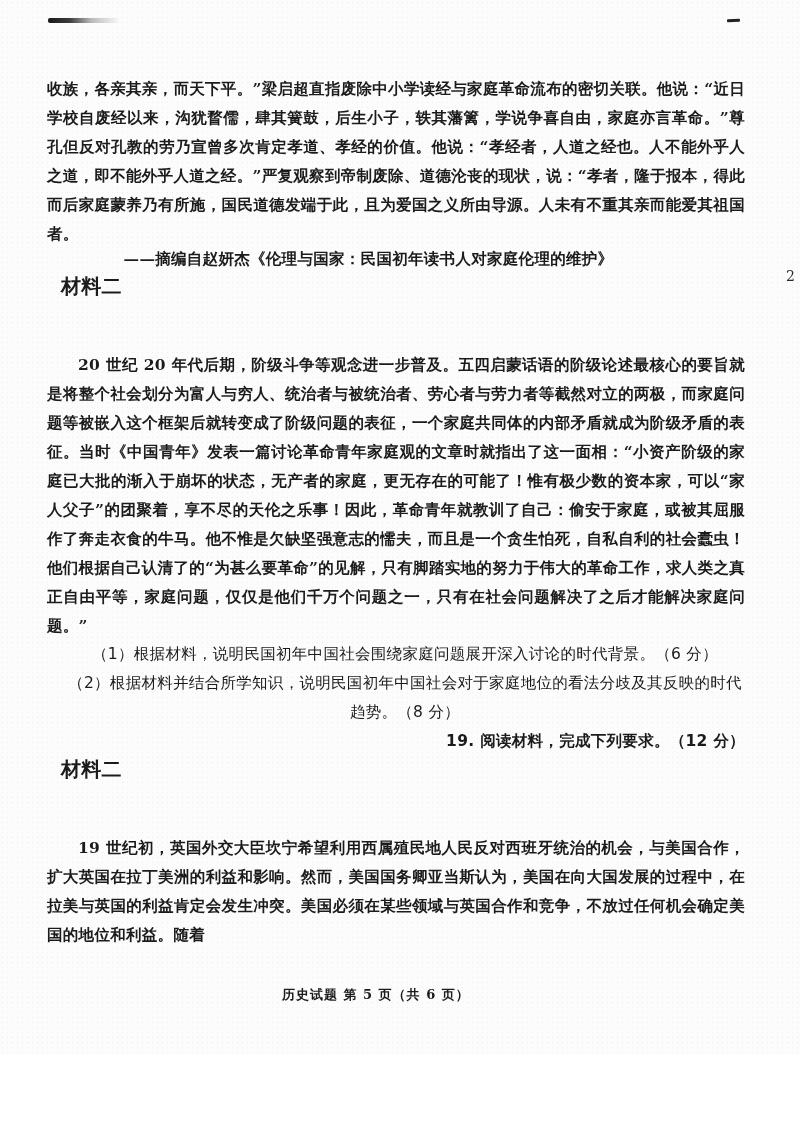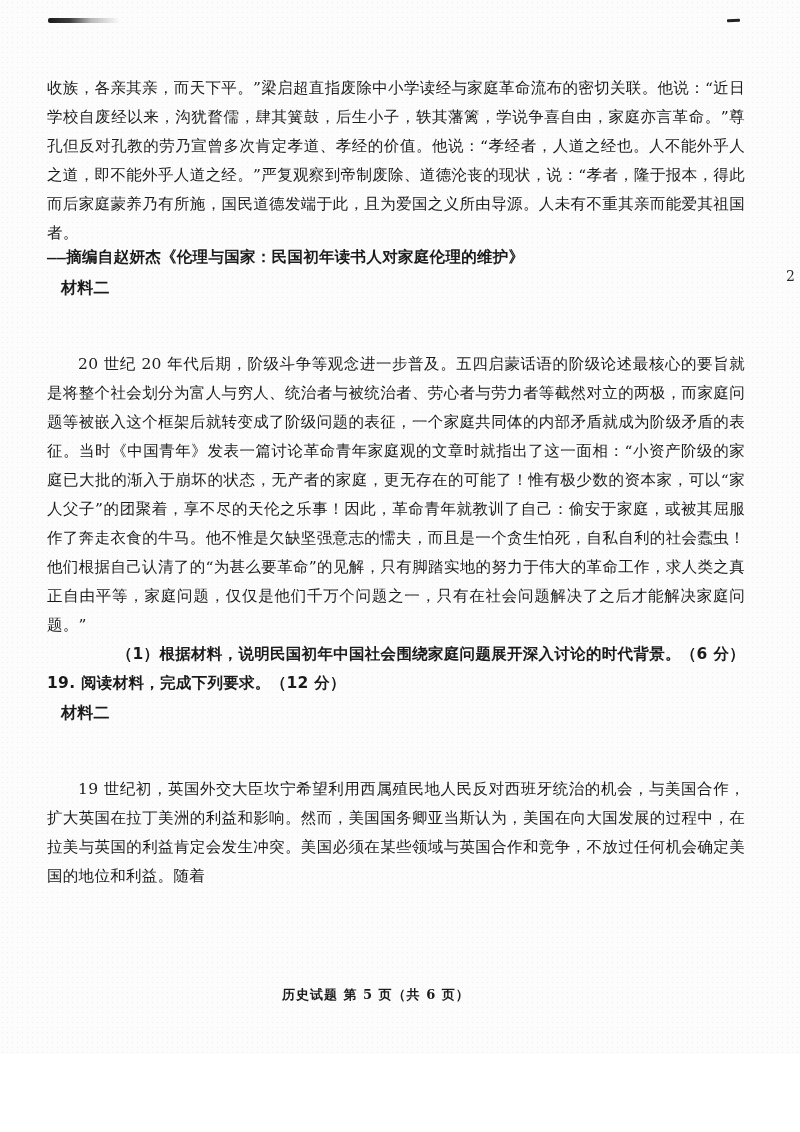--- a/index.html
+++ b/index.html
@@ -25,46 +25,45 @@
   }
   .content {
     position: absolute;
     left: 47px; top: 74px;
     width: 698px;
     font-size: 15.5px;
     line-height: 29px;
     text-align: justify;
     letter-spacing: 0.3px;
   }
-  .content p { margin: 0; }
+  .content p { margin: 0; font-weight: bold; }
   p.body-para { text-indent: 2em; margin-top: 48px; }
   p.body-cont { text-indent: 0; }
   p.attribution {
-    text-align: left;
+    text-align: center;
     padding-right: 55px;
     margin-top: -4px;
     font-weight: bold;
-    font-family: Liberation Mono, monospace;
   }
   p.material-heading {
-    font-family: Liberation Serif, serif;
+    font-family: Liberation Mono, monospace;
     font-weight: bold;
-    font-size: 16px;
+    font-size: 20px;
     padding-left: 14px;
   }
   p.question-sub {
     font-family: "DejaVu Sans", "Liberation Sans", sans-serif;
-    font-weight: bold;
+    font-weight: normal;
     padding-left: 18px;
-    text-align: right;
+    text-align: center;
   }
   p.question-main {
     font-family: "DejaVu Sans", "Liberation Sans", sans-serif;
     font-weight: bold;
-    text-align: left;
+    text-align: right;
   }
   .footer {
     position: absolute;
     left: 282px; top: 986px;
     font-size: 13px;
     letter-spacing: 1px;
     font-weight: bold;
   }
   .margin-page-number {
     position: absolute;
@@ -98,19 +97,20 @@
   <div class="smudge-right"></div>
 
   <div class="margin-page-number">2</div>
 
   <div class="content">
     <p class="body-cont">收族，各亲其亲，而天下平。”梁启超直指废除中小学读经与家庭革命流布的密切关联。他说：“近日学校自废经以来，沟犹瞀儒，肆其簧鼓，后生小子，轶其藩篱，学说争喜自由，家庭亦言革命。”尊孔但反对孔教的劳乃宣曾多次肯定孝道、孝经的价值。他说：“孝经者，人道之经也。人不能外乎人之道，即不能外乎人道之经。”严复观察到帝制废除、道德沦丧的现状，说：“孝者，隆于报本，得此而后家庭蒙养乃有所施，国民道德发端于此，且为爱国之义所由导源。人未有不重其亲而能爱其祖国者。</p>
     <p class="attribution">——摘编自赵妍杰《伦理与国家：民国初年读书人对家庭伦理的维护》</p>
     <p class="material-heading">材料二</p>
     <p class="body-para">20 世纪 20 年代后期，阶级斗争等观念进一步普及。五四启蒙话语的阶级论述最核心的要旨就是将整个社会划分为富人与穷人、统治者与被统治者、劳心者与劳力者等截然对立的两极，而家庭问题等被嵌入这个框架后就转变成了阶级问题的表征，一个家庭共同体的内部矛盾就成为阶级矛盾的表征。当时《中国青年》发表一篇讨论革命青年家庭观的文章时就指出了这一面相：“小资产阶级的家庭已大批的渐入于崩坏的状态，无产者的家庭，更无存在的可能了！惟有极少数的资本家，可以“家人父子”的团聚着，享不尽的天伦之乐事！因此，革命青年就教训了自己：偷安于家庭，或被其屈服作了奔走衣食的牛马。他不惟是欠缺坚强意志的懦夫，而且是一个贪生怕死，自私自利的社会蠹虫！他们根据自己认清了的“为甚么要革命”的见解，只有脚踏实地的努力于伟大的革命工作，求人类之真正自由平等，家庭问题，仅仅是他们千万个问题之一，只有在社会问题解决了之后才能解决家庭问题。”</p>
     <p class="question-sub">（1）根据材料，说明民国初年中国社会围绕家庭问题展开深入讨论的时代背景。（6 分）</p>
+    <p class="question-sub">（2）根据材料并结合所学知识，说明民国初年中国社会对于家庭地位的看法分歧及其反映的时代趋势。（8 分）</p>
     <p class="question-main">19. 阅读材料，完成下列要求。（12 分）</p>
     <p class="material-heading">材料二</p>
     <p class="body-para">19 世纪初，英国外交大臣坎宁希望利用西属殖民地人民反对西班牙统治的机会，与美国合作，扩大英国在拉丁美洲的利益和影响。然而，美国国务卿亚当斯认为，美国在向大国发展的过程中，在拉美与英国的利益肯定会发生冲突。美国必须在某些领域与英国合作和竞争，不放过任何机会确定美国的地位和利益。随着</p>
   </div>
 
   <div class="footer">历史试题 第 5 页（共 6 页）</div>
 </div>
 
 </body></html>

